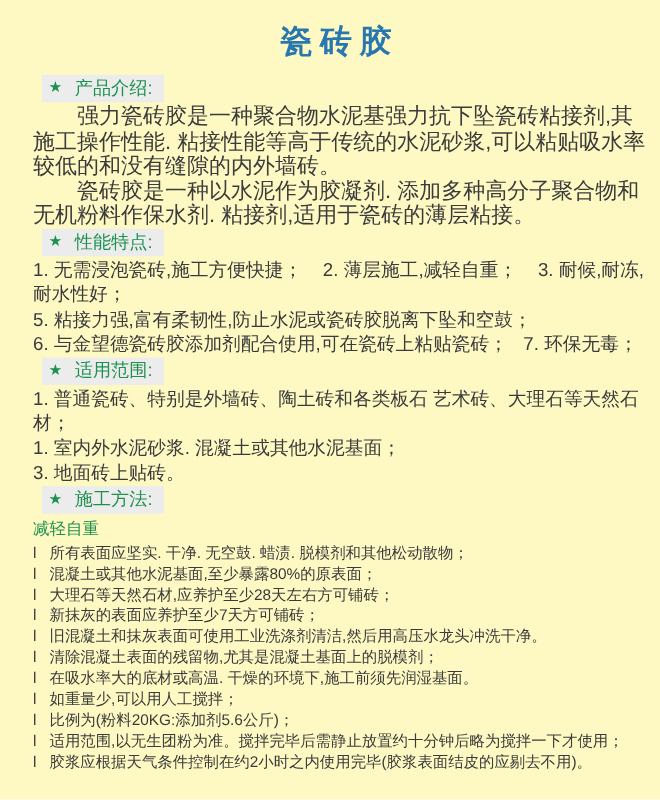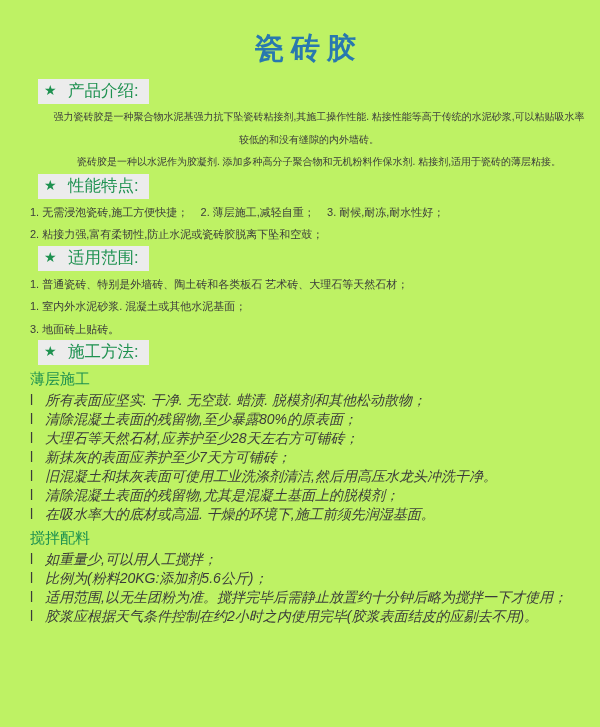--- a/index.html
+++ b/index.html
@@ -1,19 +1,19 @@
 <!DOCTYPE html>
 <html lang="zh" style="--title-blue: #2878af; --heading-green: #1e9150; --heading-bg: #ececec; --body-text: #3b3b3b;"><head>
 <meta charset="utf-8">
 <style>
   html, body { margin: 0; padding: 0; background: #ffffff; }
   .page {
     width: 600px; height: 727px; box-sizing: border-box;
-    padding: 21px 12px 0 30px; overflow: hidden;
-    background: #bef264;
+    padding: 10px 12px 0 30px; overflow: hidden;
+    background: #fef9c3;
     font-family: "Liberation Sans", "DejaVu Sans", sans-serif;
     color: var(--body-text, #3b3b3b);
   }
   .doc-title {
     text-align: center; font-size: 29px; font-weight: bold;
     letter-spacing: 7px; color: var(--title-blue, #2878af);
     margin: 8px 0 10px 0;
   }
   .sec-head { margin: 0 0 2px 8px; }
   .sec-head-inner {
@@ -21,32 +21,32 @@
     padding: 1px 10px 2px 6px;
     text-align: right;
   }
   .star-icon {
     color: var(--heading-green, #1e9150); font-size: 14px;
     margin-right: 7px; position: relative; top: -1px;
   }
   .sec-label { color: var(--heading-green, #1e9150); font-size: 16.5px; }
   .para {
     margin: 0; text-indent: 2em;
-    font-size: 10px; line-height: 22.5px; text-align: center;
+    font-size: 20px; line-height: 22.5px;
   }
   .plain-line {
-    font-size: 11px; line-height: 22.5px; white-space: pre-wrap;
+    font-size: 17px; line-height: 22.5px; white-space: pre-wrap;
   }
   .sub-title {
     color: var(--heading-green, #1e9150); font-size: 15px;
     line-height: 20px; margin: 4px 0 2px 0;
   }
   .bullet { display: flex; font-size: 14px; line-height: 19px; }
   .bmark { flex: 0 0 15px; width: 15px; }
-  .btext { flex: 1 1 auto; font-style: italic; }
+  .btext { flex: 1 1 auto; }
   .bline { display: block; white-space: pre-wrap; }
 </style>
 </head>
 <body>
 
 <div class="page">
 
   <h1 class="doc-title">瓷砖胶</h1>
 
   <div class="section">
@@ -61,21 +61,22 @@
   </div>
 
   <div class="section">
     <div class="sec-head">
       <span class="sec-head-inner">
         <span class="star-icon">★</span>
         <span class="sec-label">性能特点:</span>
       </span>
     </div>
     <div class="plain-line">1. 无需浸泡瓷砖,施工方便快捷；    2. 薄层施工,减轻自重；    3. 耐候,耐冻,耐水性好；</div>
-    <div class="plain-line">2. 粘接力强,富有柔韧性,防止水泥或瓷砖胶脱离下坠和空鼓；</div>
+    <div class="plain-line">5. 粘接力强,富有柔韧性,防止水泥或瓷砖胶脱离下坠和空鼓；</div>
+    <div class="plain-line">6. 与金望德瓷砖胶添加剂配合使用,可在瓷砖上粘贴瓷砖；   7. 环保无毒；</div>
   </div>
 
   <div class="section">
     <div class="sec-head">
       <span class="sec-head-inner">
         <span class="star-icon">★</span>
         <span class="sec-label">适用范围:</span>
       </span>
     </div>
     <div class="plain-line">1. 普通瓷砖、特别是外墙砖、陶土砖和各类板石 艺术砖、大理石等天然石材；</div>
@@ -84,32 +85,32 @@
   </div>
 
   <div class="section">
     <div class="sec-head">
       <span class="sec-head-inner">
         <span class="star-icon">★</span>
         <span class="sec-label">施工方法:</span>
       </span>
     </div>
 
-    <div class="sub-title">薄层施工</div>
+    <div class="sub-title">减轻自重</div>
 
     <div class="bullet">
       <span class="bmark">l</span>
       <span class="btext">
         <span class="bline">所有表面应坚实. 干净. 无空鼓. 蜡渍. 脱模剂和其他松动散物；</span>
       </span>
     </div>
     <div class="bullet">
       <span class="bmark">l</span>
       <span class="btext">
-        <span class="bline">清除混凝土表面的残留物,至少暴露80%的原表面；</span>
+        <span class="bline">混凝土或其他水泥基面,至少暴露80%的原表面；</span>
       </span>
     </div>
     <div class="bullet">
       <span class="bmark">l</span>
       <span class="btext">
         <span class="bline">大理石等天然石材,应养护至少28天左右方可铺砖；</span>
       </span>
     </div>
     <div class="bullet">
       <span class="bmark">l</span>
@@ -129,21 +130,20 @@
         <span class="bline">清除混凝土表面的残留物,尤其是混凝土基面上的脱模剂；</span>
       </span>
     </div>
     <div class="bullet">
       <span class="bmark">l</span>
       <span class="btext">
         <span class="bline">在吸水率大的底材或高温. 干燥的环境下,施工前须先润湿基面。</span>
       </span>
     </div>
 
-    <div class="sub-title">搅拌配料</div>
 
     <div class="bullet">
       <span class="bmark">l</span>
       <span class="btext">
         <span class="bline">如重量少,可以用人工搅拌；</span>
       </span>
     </div>
     <div class="bullet">
       <span class="bmark">l</span>
       <span class="btext">

